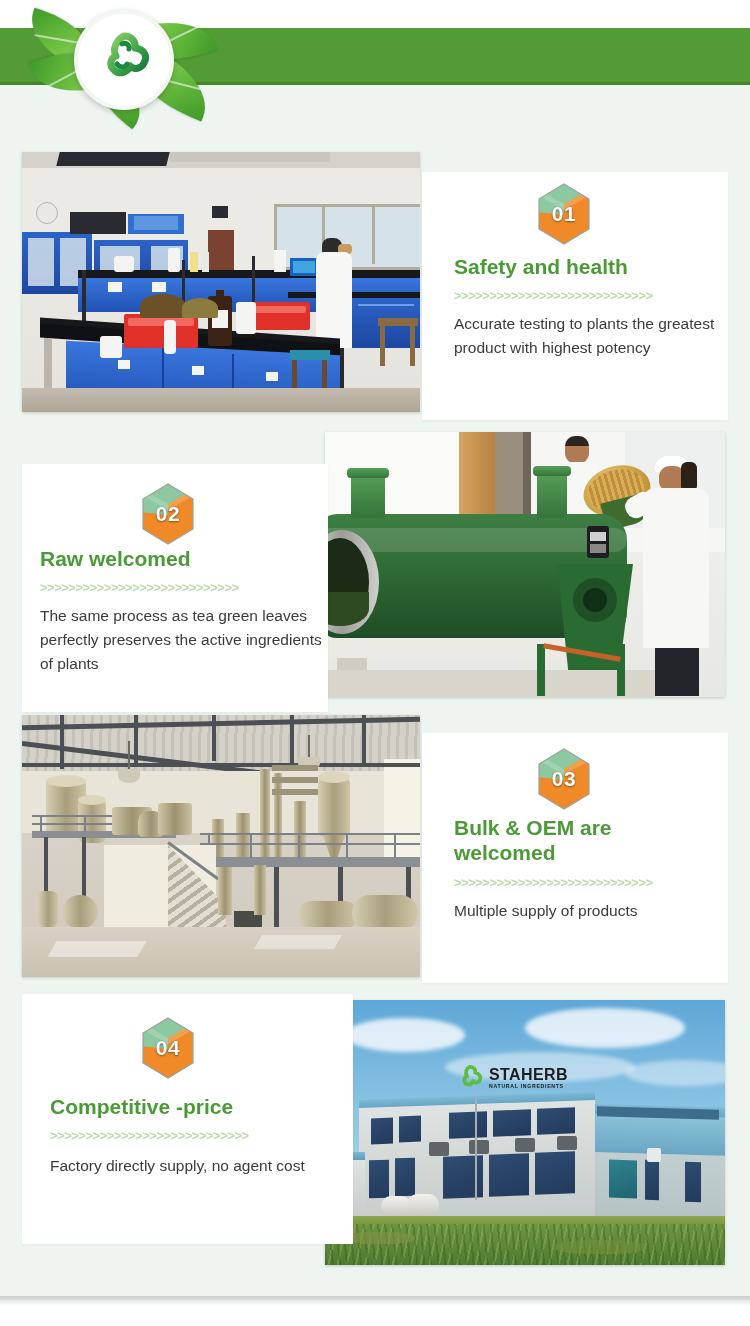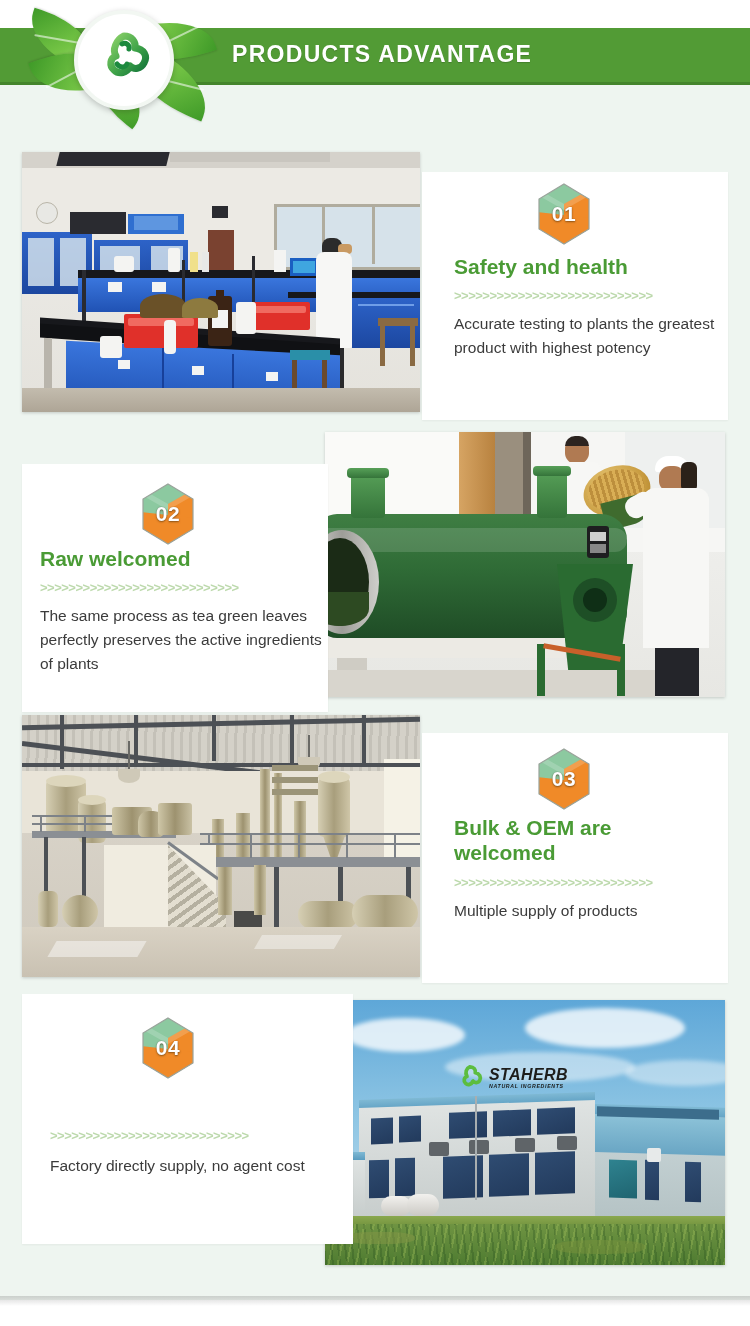--- a/index.html
+++ b/index.html
@@ -141,21 +141,20 @@
           </linearGradient>
         </defs>
         <path d="M32 8 C40 8 44 14 43 20 C52 21 56 28 52 35 C49 41 42 42 38 38
                  C35 45 27 47 22 42 C17 38 18 30 24 28 C20 22 24 12 32 8 Z" fill="none" stroke="url(#lg1)" stroke-width="7" stroke-linecap="round" stroke-linejoin="round"></path>
         <path d="M30 16 C34 14 38 17 37 21" fill="none" stroke="#1d8a3f" stroke-width="5" stroke-linecap="round"></path>
         <path d="M25 36 C28 40 33 40 35 36" fill="none" stroke="#1d8a3f" stroke-width="5" stroke-linecap="round"></path>
       </svg>
     </div>
   </div>
 
-  <div class="header-title">PRODUCTS ADVANTAGE</div>
 
   <div class="photo" style="left:22px;top:152px;width:398px;height:260px;">
     <div class="sc lab-bg">
       <div class="px lab-wall" style="left:0;top:0;width:398px;height:120px;"></div>
       <div class="px" style="left:0;top:0;width:398px;height:16px;background:#d5d2cb;"></div>
       <div class="px lab-dark" style="left:36px;top:0;width:110px;height:14px;transform:skewX(-14deg);"></div>
       <div class="px" style="left:148px;top:0;width:160px;height:10px;background:#c9c6bf;"></div>
 
       <div class="px lab-glass" style="left:252px;top:52px;width:146px;height:60px;border:3px solid #b0ac9e;"></div>
       <div class="px" style="left:300px;top:52px;width:3px;height:60px;background:#b0ac9e;"></div>
@@ -437,21 +436,21 @@
         </g>
         <polygon points="28,2 53,17 53,47 28,62 3,47 3,17" fill="none" stroke="#9aa39b" stroke-width="1.2"></polygon>
       </svg>
       <div class="num">03</div>
     </div>
     <div class="ttl" style="left:32px;top:82px;width:220px;">Bulk &amp; OEM are welcomed</div>
     <div class="chev" style="left:32px;top:142px;width:252px;">&gt;&gt;&gt;&gt;&gt;&gt;&gt;&gt;&gt;&gt;&gt;&gt;&gt;&gt;&gt;&gt;&gt;&gt;&gt;&gt;&gt;&gt;&gt;&gt;&gt;&gt;&gt;&gt;</div>
     <div class="body-txt" style="left:32px;top:166px;width:250px;">Multiple supply of products</div>
   </div>
 
-  <div class="photo" style="left:325px;top:1000px;width:400px;height:265px;font-style:italic;">
+  <div class="photo" style="left:325px;top:1000px;width:400px;height:265px;">
     <div class="sc bd-sky">
       <div class="px bd-cloud" style="left:20px;top:18px;width:120px;height:34px;"></div>
       <div class="px bd-cloud" style="left:200px;top:8px;width:160px;height:40px;"></div>
       <div class="px bd-cloud" style="left:120px;top:52px;width:190px;height:30px;opacity:.6;"></div>
       <div class="px bd-cloud" style="left:300px;top:60px;width:120px;height:26px;opacity:.55;"></div>
 
       <div class="bd-sign" style="left:130px;top:62px;width:140px;height:32px;">
         <svg width="30" height="30" viewBox="0 0 40 40" style="margin-right:4px;">
           <path d="M20 5 C25 5 28 9 27 13 C33 14 35 19 33 23 C31 27 26 27 24 24
                    C22 29 17 30 14 27 C11 24 12 19 16 18 C13 13 15 7 20 5 Z" fill="none" stroke="#5cbd3f" stroke-width="5" stroke-linejoin="round" stroke-linecap="round"></path>
@@ -524,18 +523,19 @@
         <g clip-path="url(#hx4)">
           <rect x="0" y="0" width="56" height="64" fill="#8cc9a0"></rect>
           <polygon points="28,22 56,6 56,64 28,64" fill="#f08a28"></polygon>
           <polygon points="0,64 56,64 56,36 0,30" fill="#f08a28"></polygon>
           <polygon points="28,22 56,6 56,12 28,28 0,12 0,6" fill="#ffffff" opacity=".18"></polygon>
         </g>
         <polygon points="28,2 53,17 53,47 28,62 3,47 3,17" fill="none" stroke="#9aa39b" stroke-width="1.2"></polygon>
       </svg>
       <div class="num">04</div>
     </div>
+    <div class="ttl" style="left:28px;top:100px;width:272px;">Competitive -price</div>
     <div class="chev" style="left:28px;top:134px;width:252px;">&gt;&gt;&gt;&gt;&gt;&gt;&gt;&gt;&gt;&gt;&gt;&gt;&gt;&gt;&gt;&gt;&gt;&gt;&gt;&gt;&gt;&gt;&gt;&gt;&gt;&gt;&gt;&gt;</div>
     <div class="body-txt" style="left:28px;top:160px;width:262px;">Factory directly supply, no agent cost</div>
   </div>
 
   <div class="page-shadow"></div>
 </div>
 
 </body></html>

